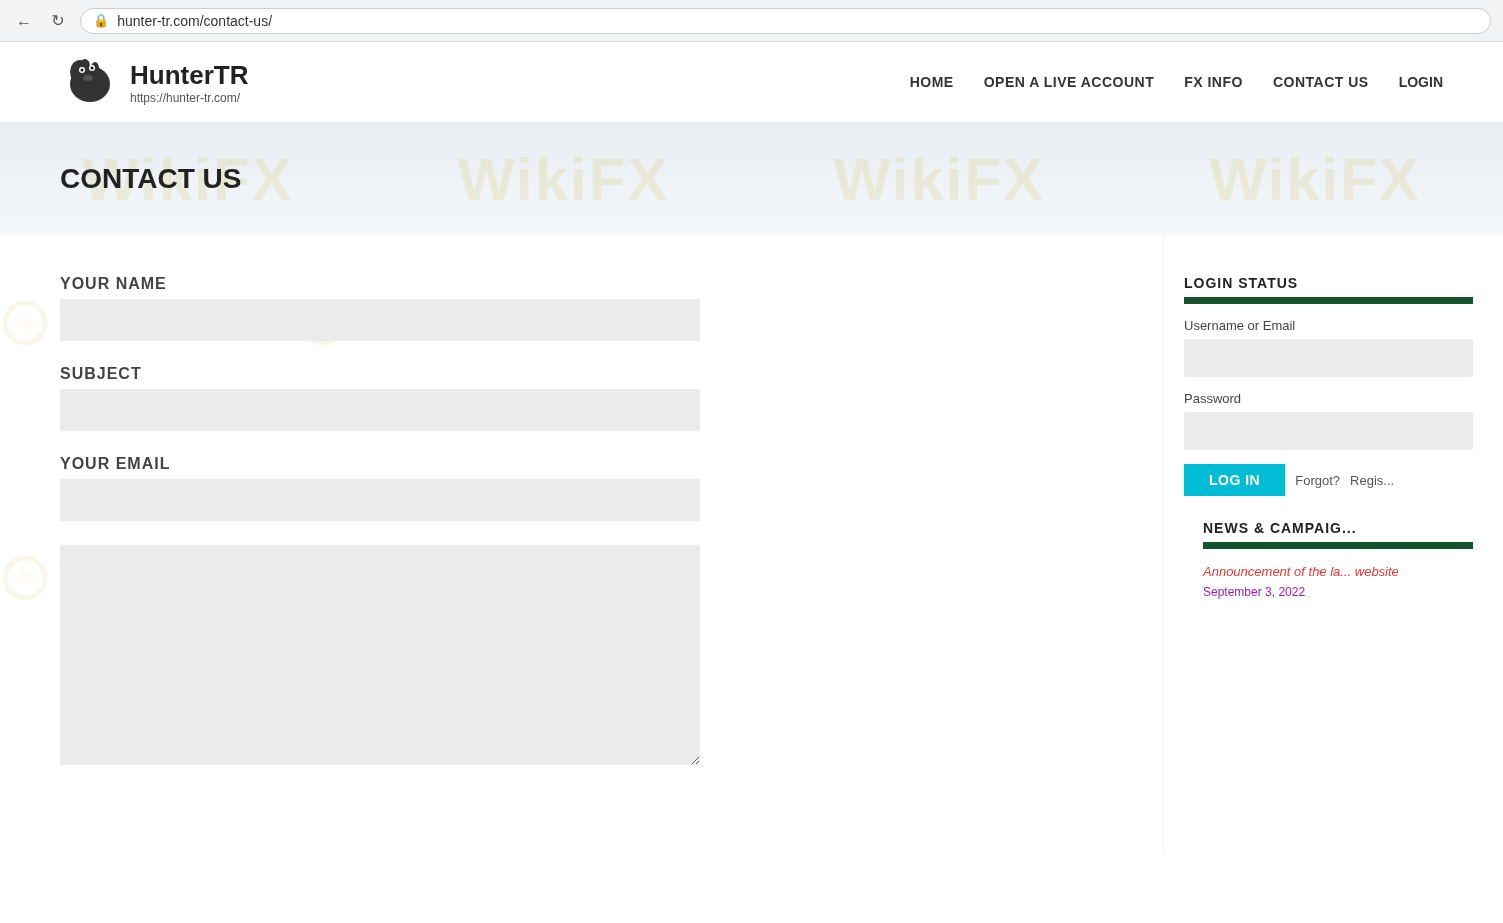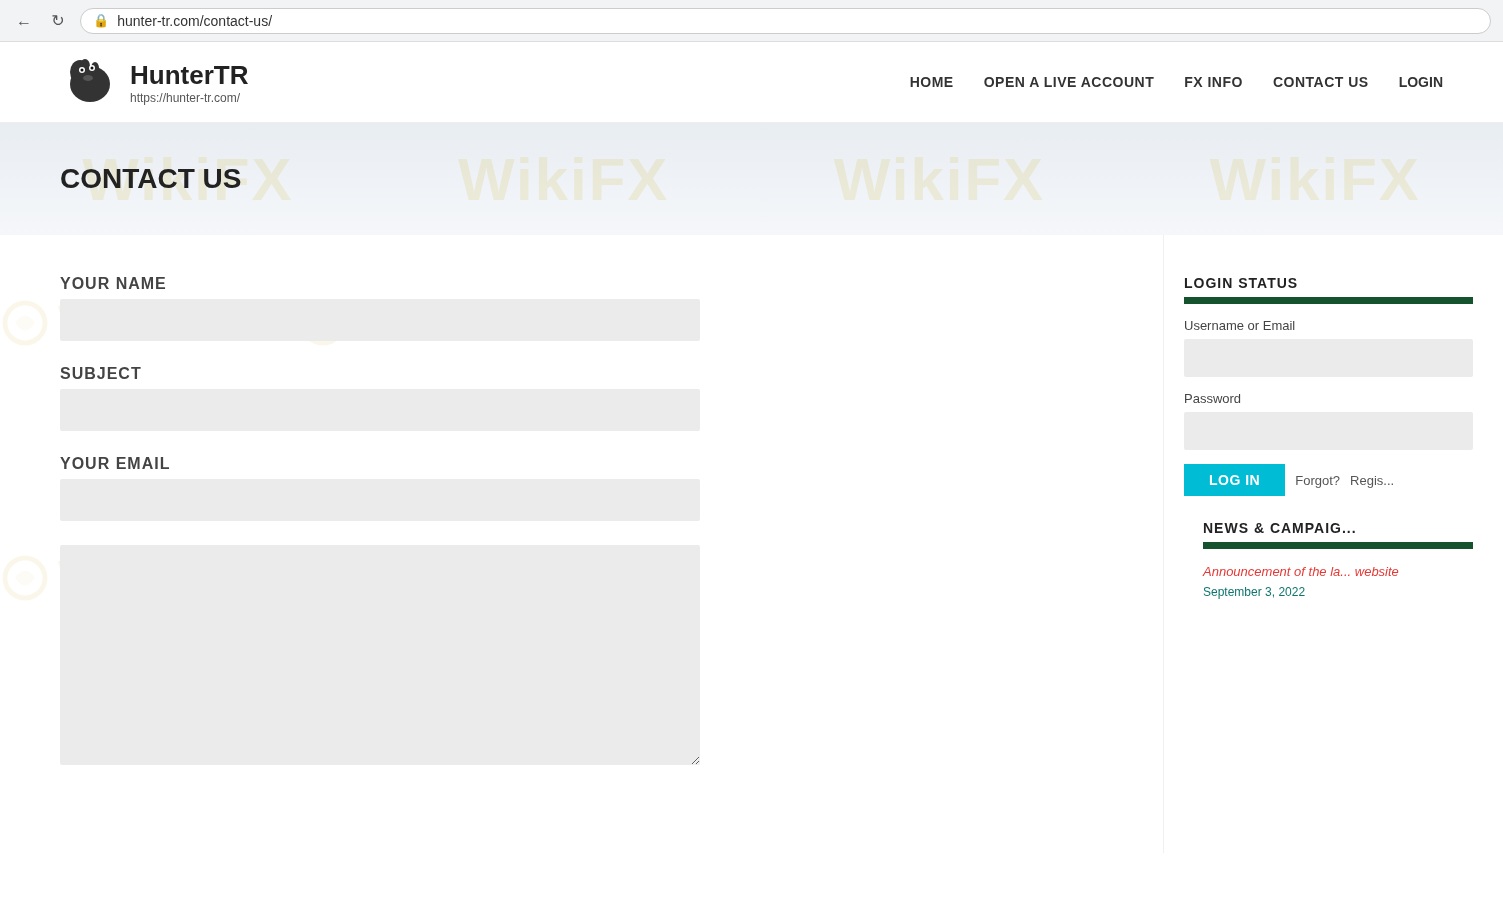--- a/index.html
+++ b/index.html
@@ -306,21 +306,21 @@
       font-size: 13px;
       color: #e53935;
       cursor: pointer;
       display: block;
       margin-bottom: 4px;
       line-height: 1.4;
       font-style: italic;
     }
     .news-date {
       font-size: 12px;
-      color: #0f766e;
+      color: #a21caf;
       display: block;
       margin-bottom: 14px;
     }
     .customising-section { margin-top: 10px; }
     .customising-link {
       font-size: 13px;
       color: #333;
       display: block;
       margin-top: 6px;
     }

